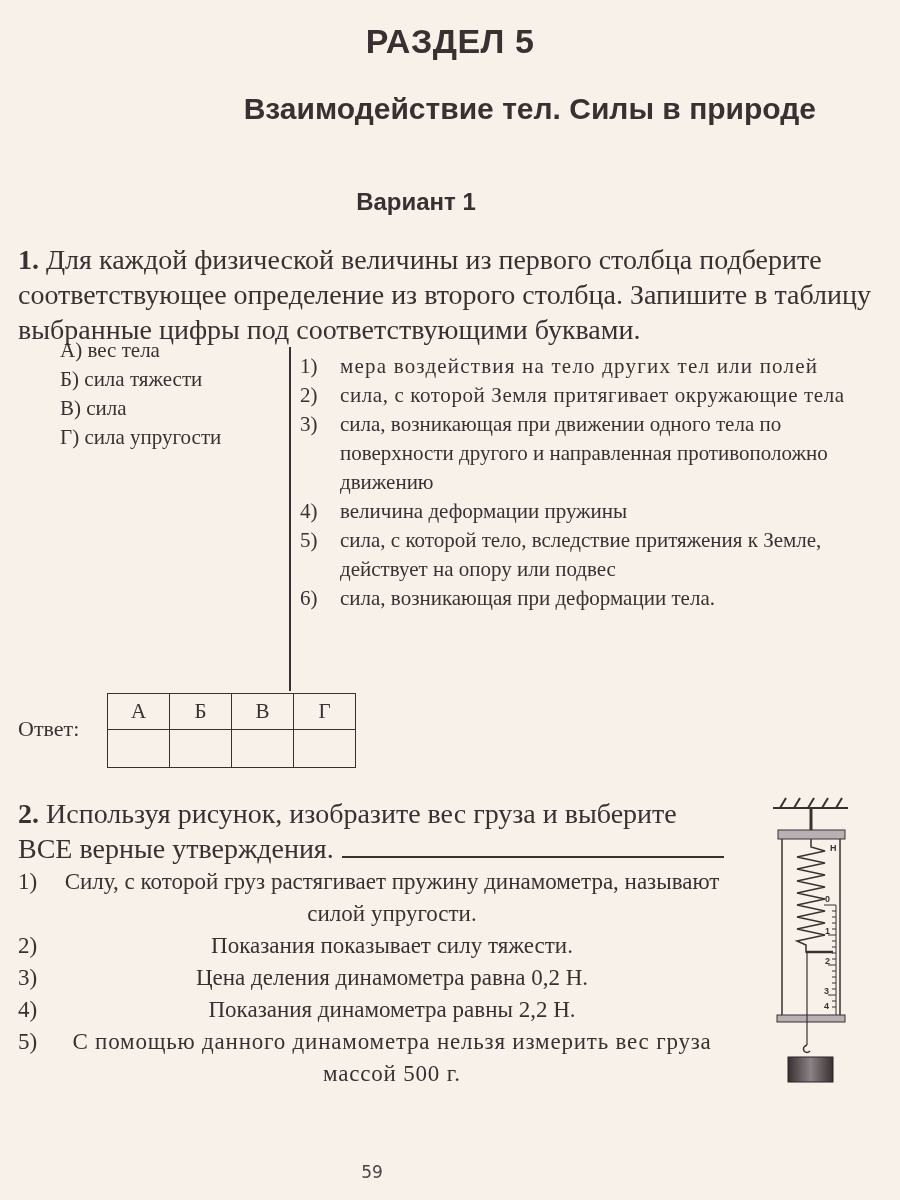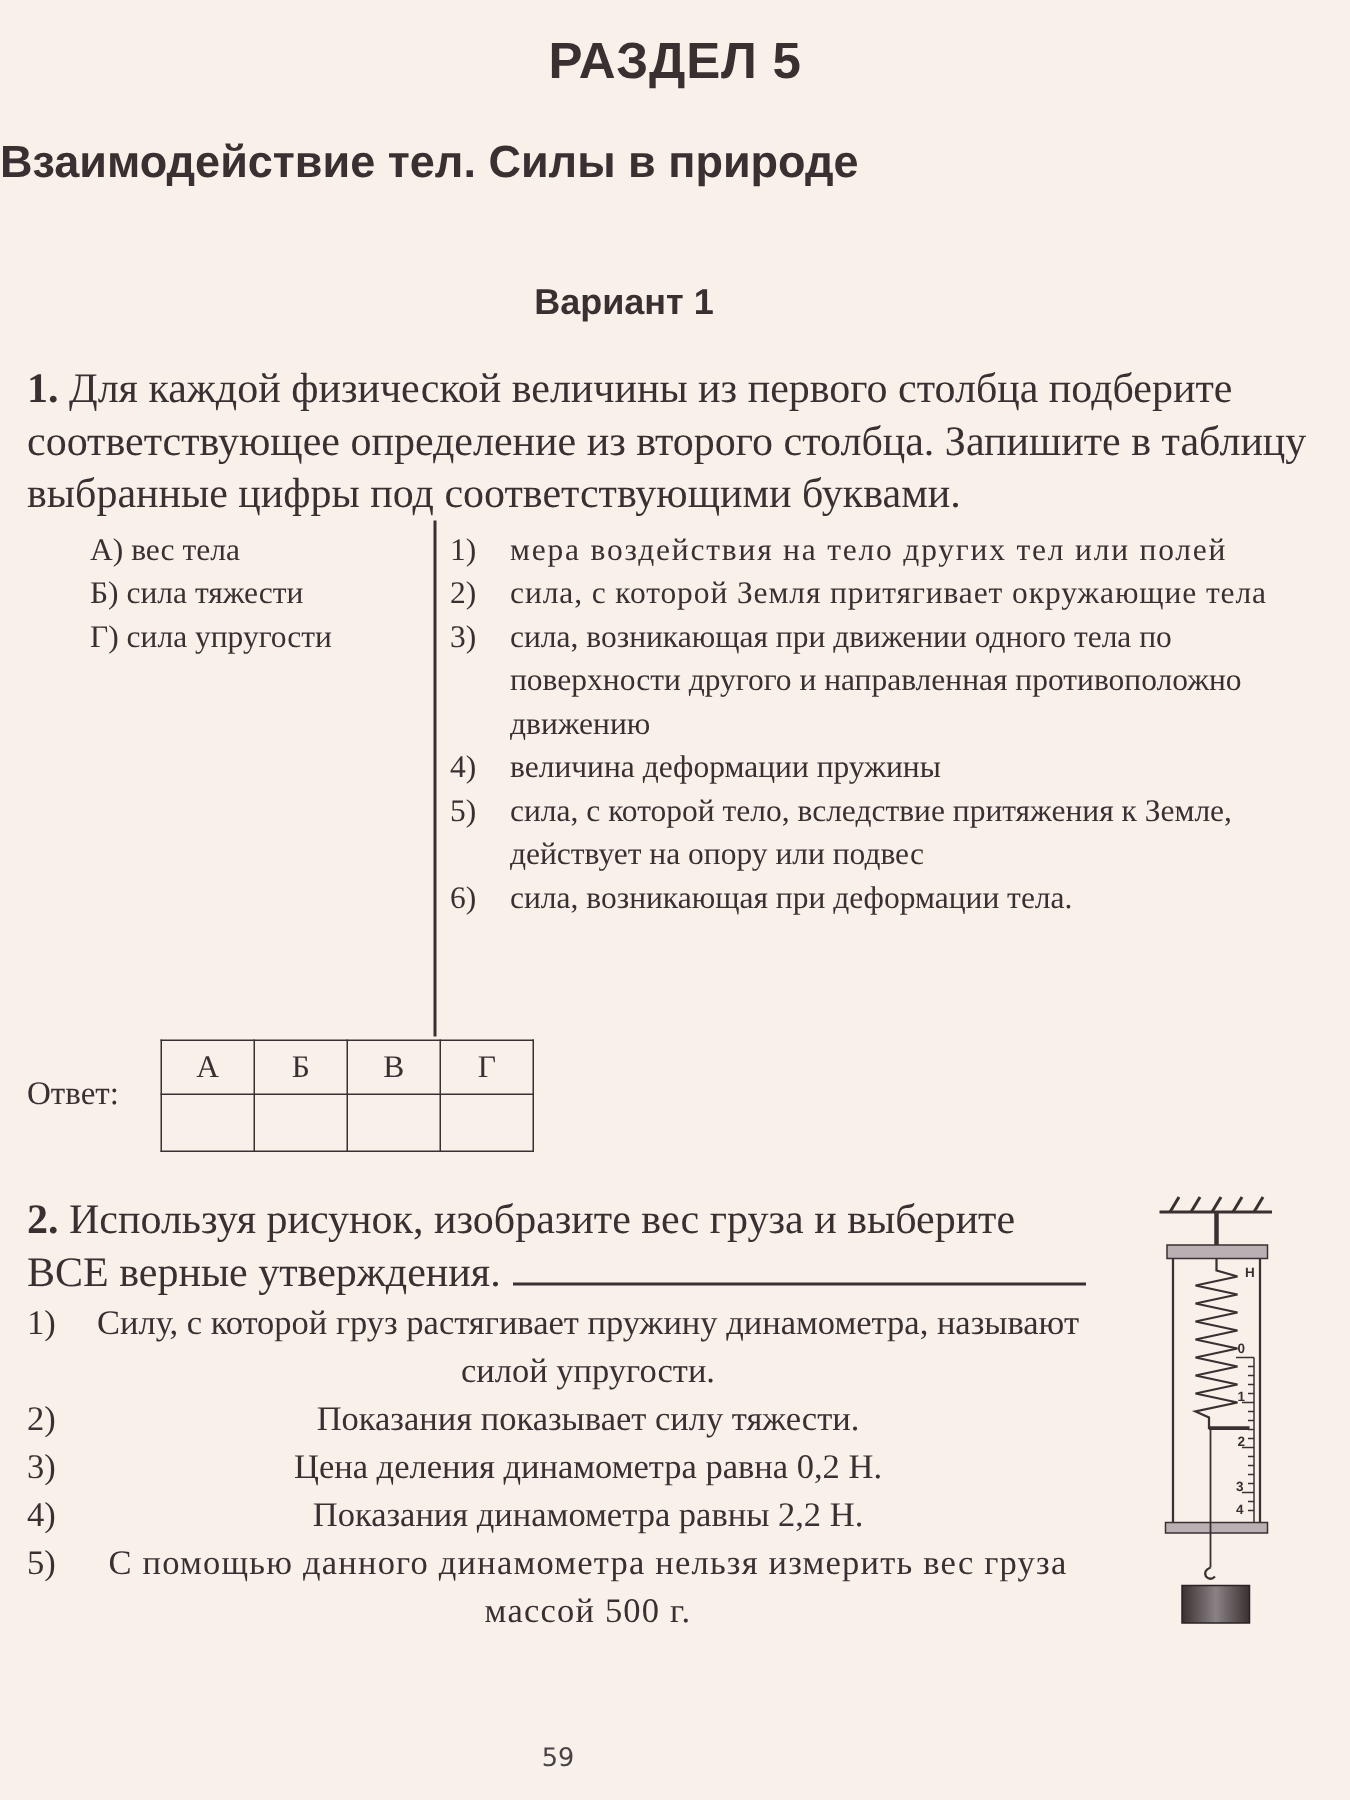--- a/index.html
+++ b/index.html
@@ -15,21 +15,21 @@
 
     .section-title {
       position: absolute; left: 0; width: 900px; top: 22px;
       text-align: center;
       font-family: "Liberation Sans", sans-serif;
       font-weight: bold; font-size: 34px; letter-spacing: 0.5px;
       color: #3a3032;
     }
     .topic-title {
       position: absolute; left: 0; width: 816px; top: 92px;
-      text-align: left;
+      text-align: right;
       font-family: "Liberation Sans", sans-serif;
       font-weight: bold; font-size: 30px;
       color: #3a3032;
     }
     .variant-title {
       position: absolute; left: 0; width: 832px; top: 188px;
       text-align: center;
       font-family: "Liberation Sans", sans-serif;
       font-weight: bold; font-size: 24px;
       color: #3a3032;
@@ -38,21 +38,21 @@
     .task-text {
       position: absolute; left: 18px; width: 860px;
       font-size: 28px; line-height: 35px;
       font-stretch: condensed;
     }
     .task-num { font-weight: bold; }
 
     .task1 { top: 242px; }
 
     .left-col {
-      position: absolute; left: 60px; top: 352px;
+      position: absolute; left: 60px; top: 336px;
       font-size: 21px; line-height: 29px;
     }
     .divider {
       position: absolute; left: 289px; top: 347px;
       width: 2px; height: 344px; background: #3a3032;
     }
     .right-col {
       position: absolute; left: 300px; top: 352px; width: 570px;
       font-size: 21px; line-height: 29px;
     }
@@ -111,20 +111,21 @@
   <div class="variant-title">Вариант 1</div>
 
   <div class="task-text task1">
     <span class="task-num">1.</span>
     <span>Для каждой физической величины из первого столбца подберите соответствующее определение из второго столбца. Запишите в таблицу выбранные цифры под соответствующими буквами.</span>
   </div>
 
   <div class="left-col">
     <div><span>А)</span> <span>вес тела</span></div>
     <div><span>Б)</span> <span>сила тяжести</span></div>
+    <div><span>В)</span> <span>сила</span></div>
     <div><span>Г)</span> <span>сила упругости</span></div>
   </div>
 
   <div class="divider"></div>
 
   <div class="right-col">
     <div class="def-item">
         <span class="def-num">1)</span>
         <span class="def-text" style="letter-spacing:1.2px">мера воздействия на тело других тел или полей</span>
       </div>

